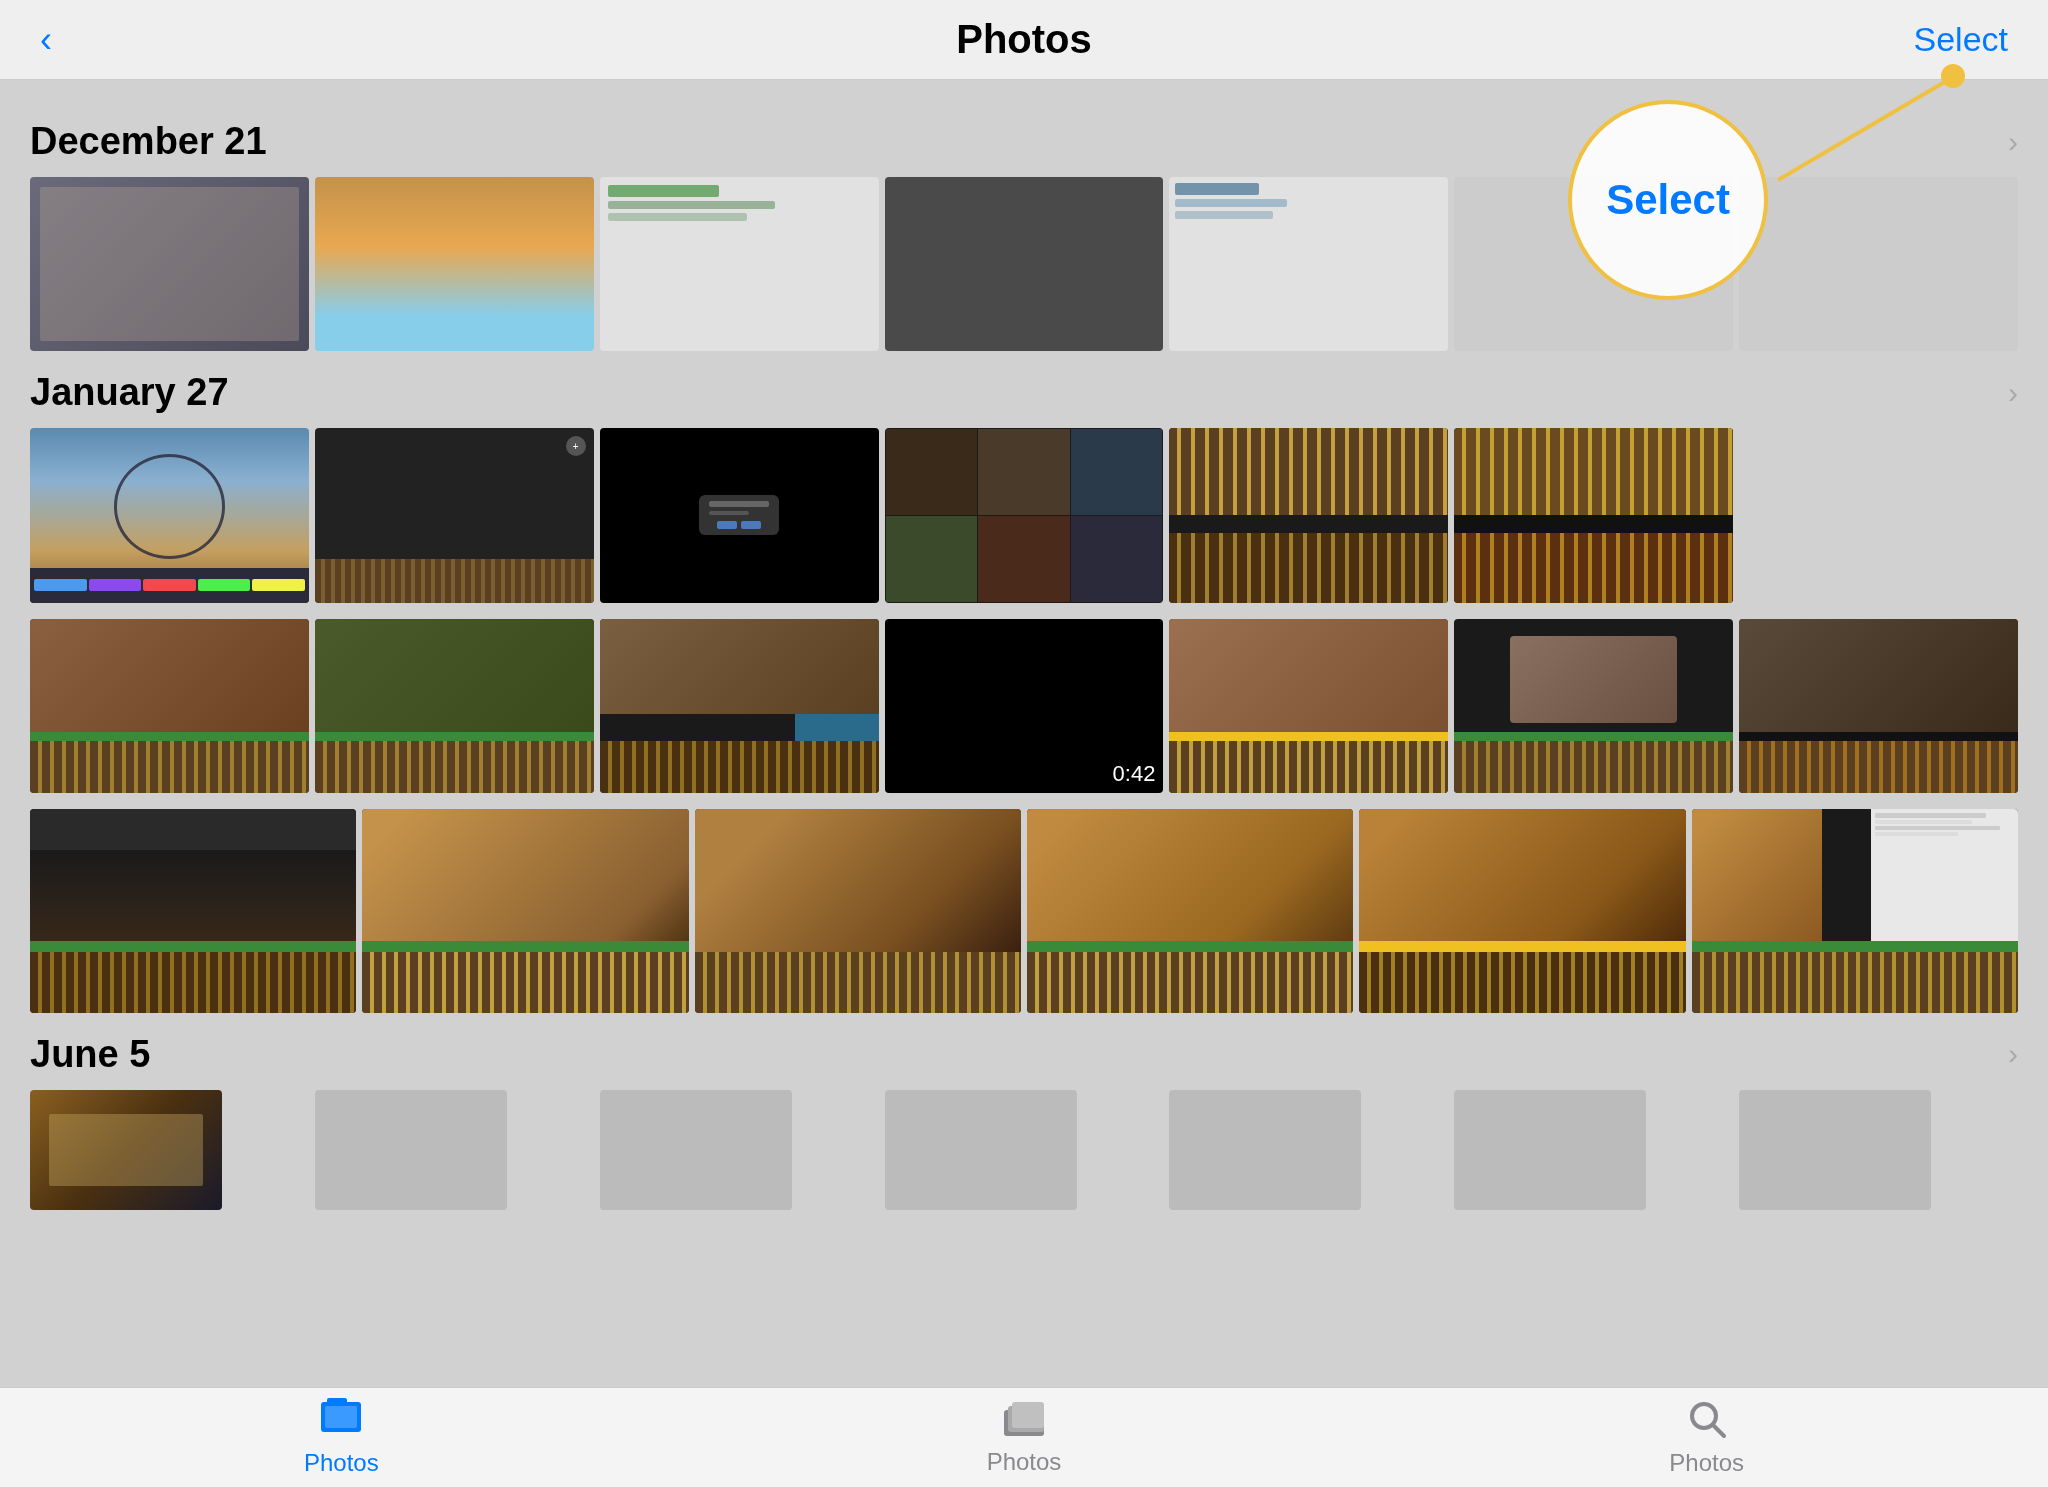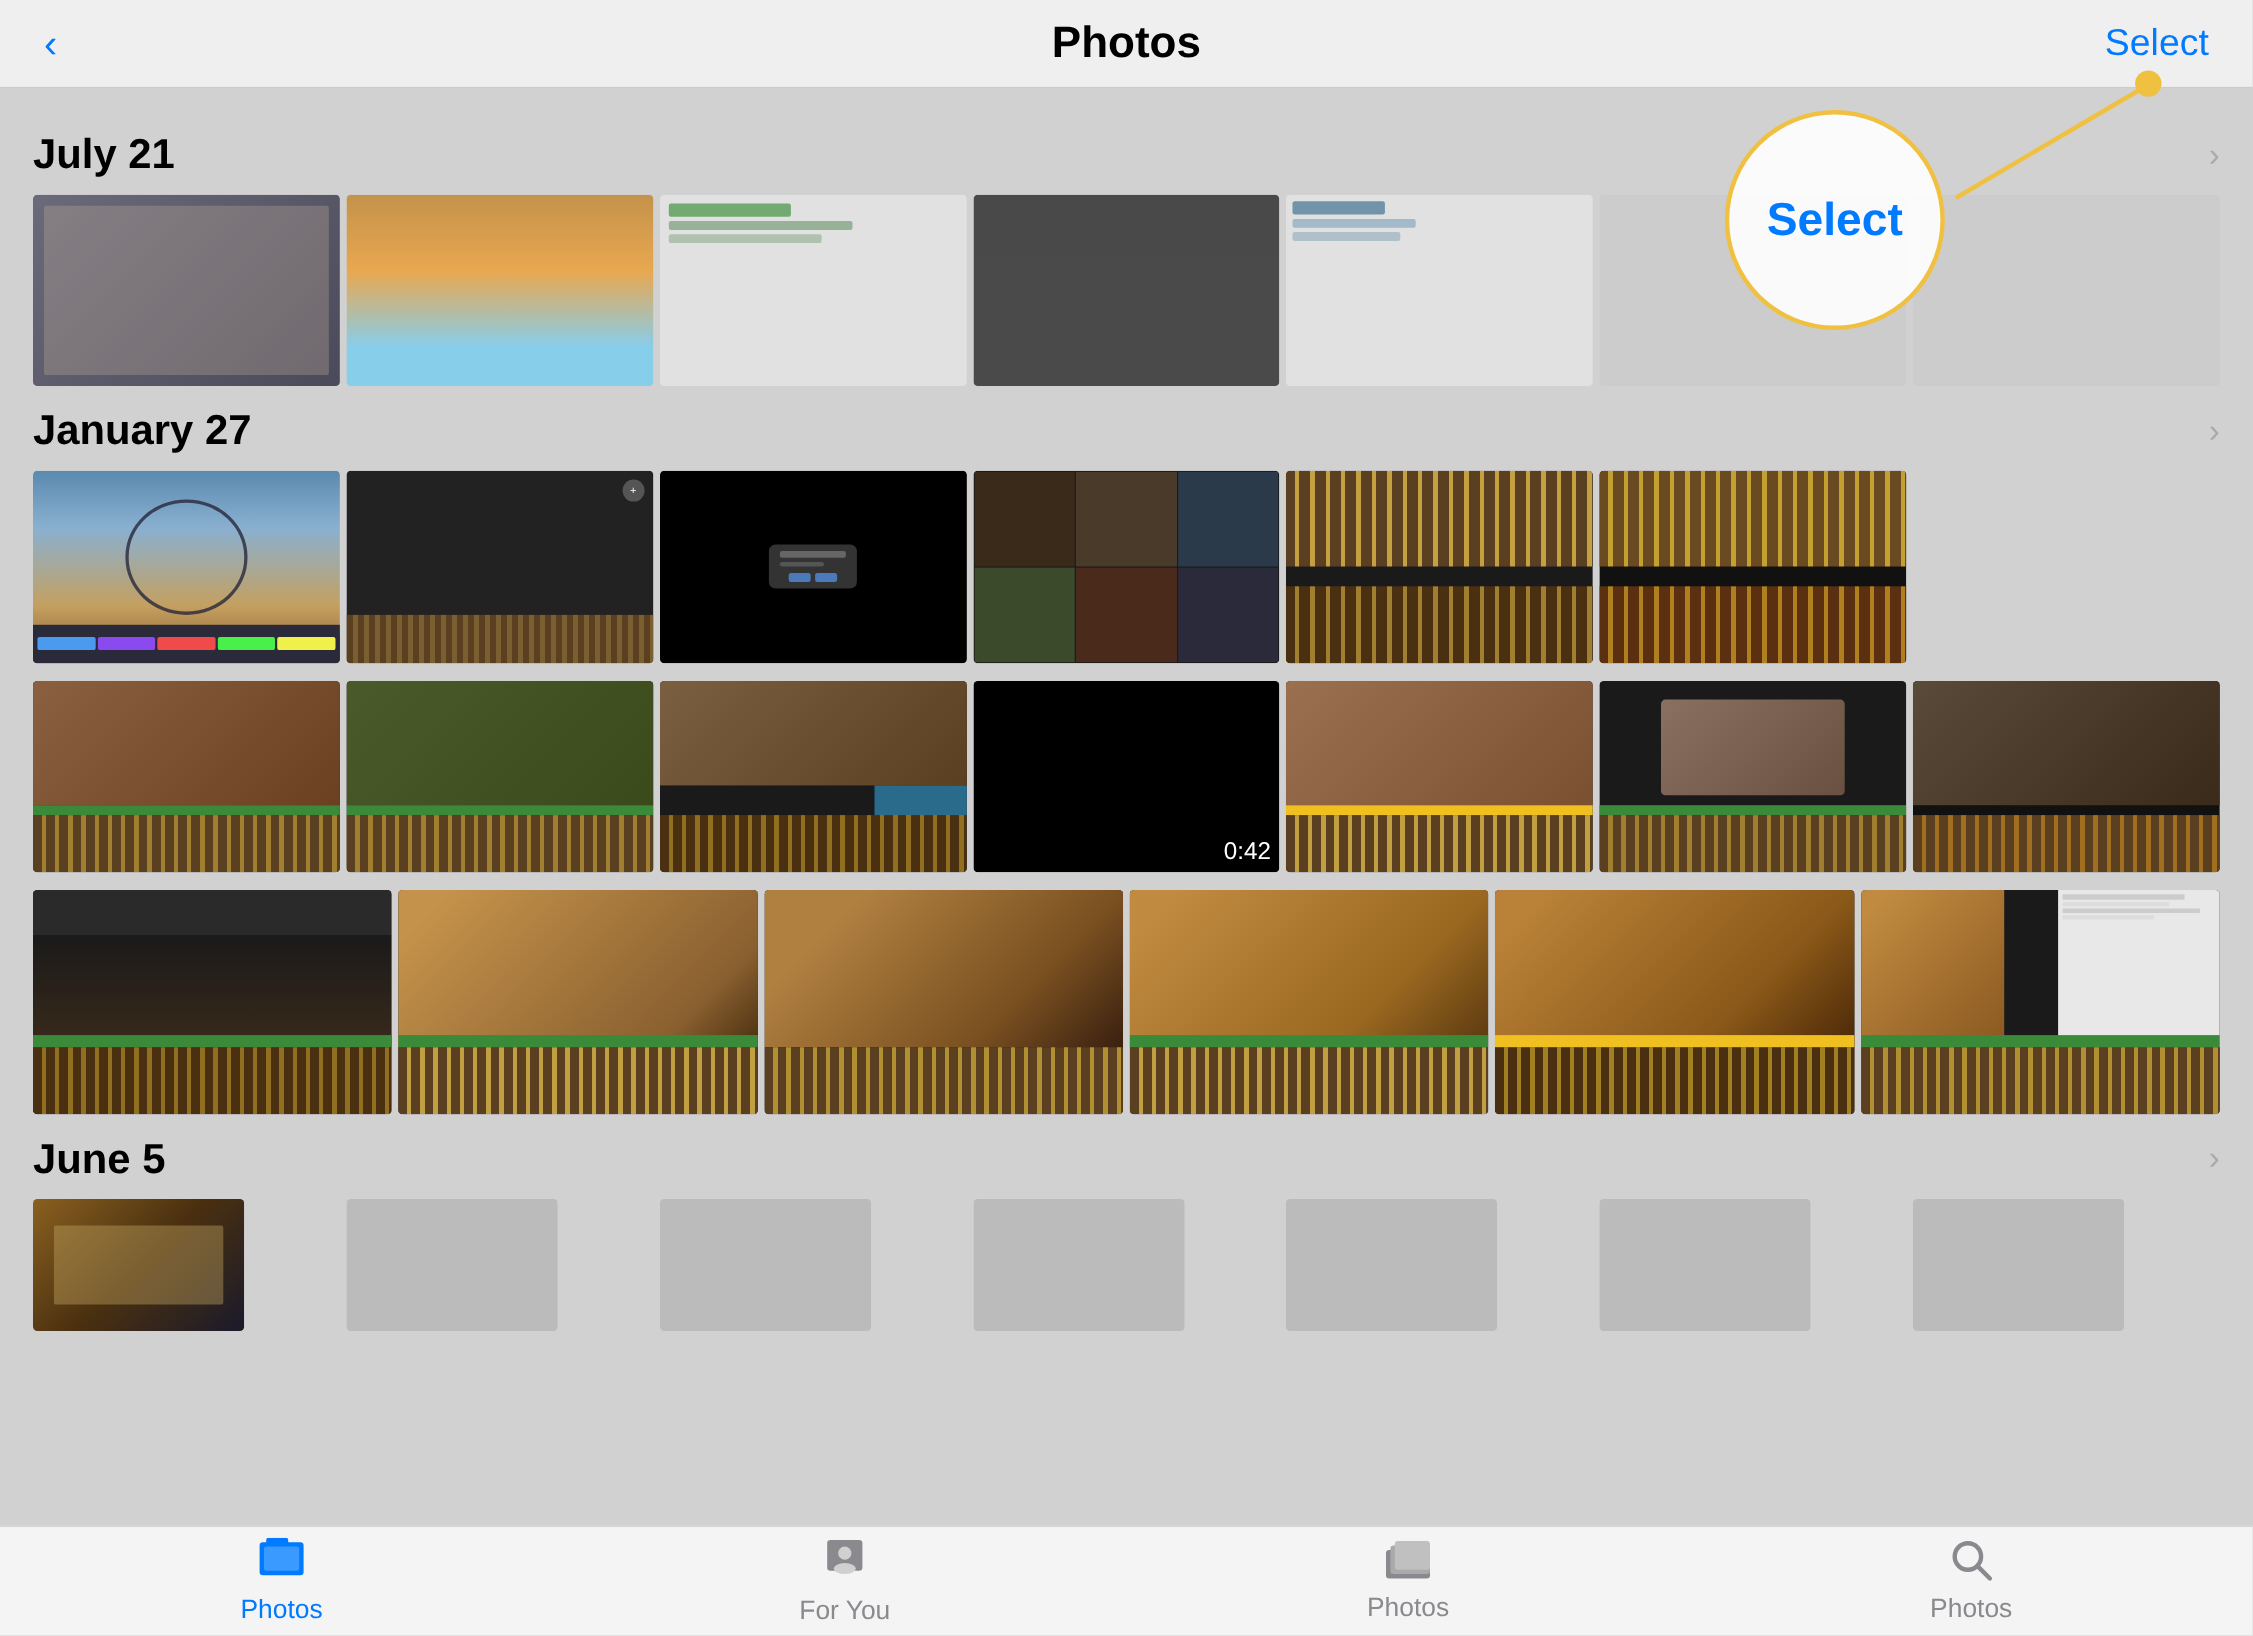--- a/index.html
+++ b/index.html
@@ -179,21 +179,21 @@
 
     <div class="annotation-circle" style="position:absolute; bottom:0; left:0;">
       <span class="annotation-circle-text">Select</span>
     </div>
   </div>
 </div>
 
 <div class="content">
 
   <div class="section-header">
-    <span class="section-title">July 21</span>
+    <span class="section-title">December 21</span>
     <span class="section-chevron">›</span>
   </div>
 
   <div class="photo-grid">
 
     <div class="photo-thumb">
       <div class="thumb-photo-editor thumb-content" style="background: linear-gradient(135deg, #6a6a7a 0%, #4a4a5a 100%); width:100%; height:100%;">
         <div style="position:absolute; top:10px; left:10px; right:10px; bottom:10px; background: rgba(200,180,160,0.3); border-radius:2px;"></div>
       </div>
     </div>
@@ -456,30 +456,20 @@
       
       <svg width="44" height="36" viewBox="0 0 44 36">
         <rect x="2" y="4" width="40" height="30" rx="3" fill="#007AFF"></rect>
         <rect x="6" y="8" width="32" height="22" rx="2" fill="#3a9aff"></rect>
         <rect x="8" y="0" width="20" height="6" rx="2" fill="#007AFF"></rect>
       </svg>
     </span>
     <span class="tab-label" style="color:#007AFF;">Photos</span>
   </div>
   <div class="tab-item tab-inactive">
-    <span style="font-size:36px; color:#8a8a8e;">
-      <svg width="40" height="40" viewBox="0 0 40 40">
-        <rect x="4" y="4" width="32" height="28" rx="3" fill="#8a8a8e"></rect>
-        <circle cx="20" cy="16" r="6" fill="#d0d0d0"></circle>
-        <ellipse cx="20" cy="30" rx="10" ry="5" fill="#d0d0d0"></ellipse>
-      </svg>
-    </span>
-    <span class="tab-label" style="color:#8a8a8e;">For You</span>
-  </div>
-  <div class="tab-item tab-inactive">
     <span>
       <svg width="44" height="38" viewBox="0 0 44 38">
         <rect x="2" y="10" width="40" height="26" rx="3" fill="#8a8a8e"></rect>
         <rect x="6" y="6" width="36" height="26" rx="3" fill="#aaa"></rect>
         <rect x="10" y="2" width="32" height="26" rx="3" fill="#c0c0c0"></rect>
       </svg>
     </span>
     <span class="tab-label" style="color:#8a8a8e;">Photos</span>
   </div>
   <div class="tab-item tab-inactive">

